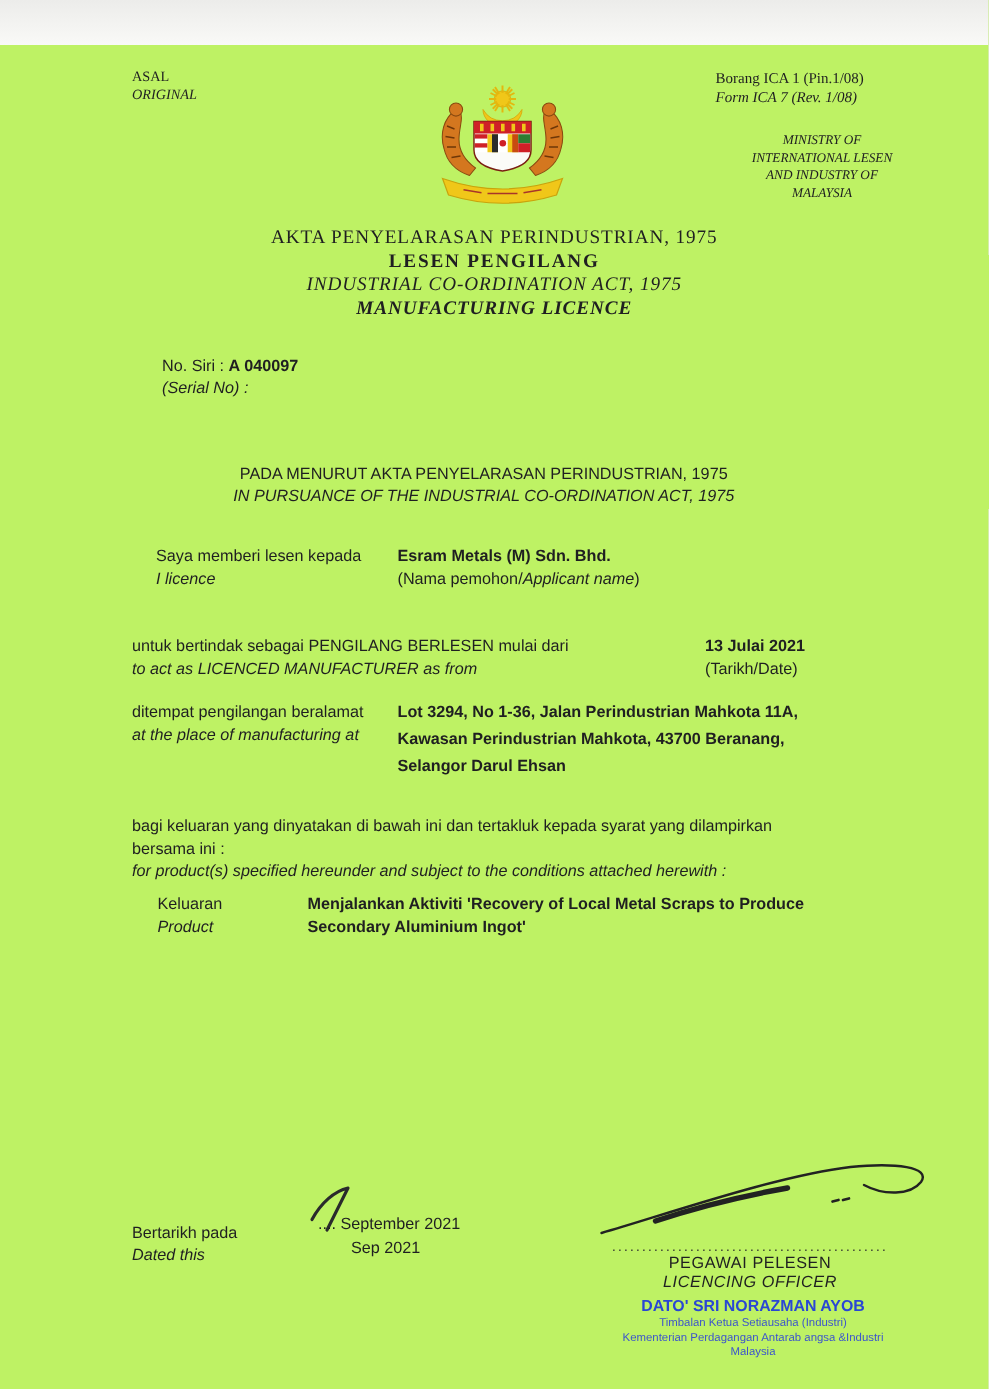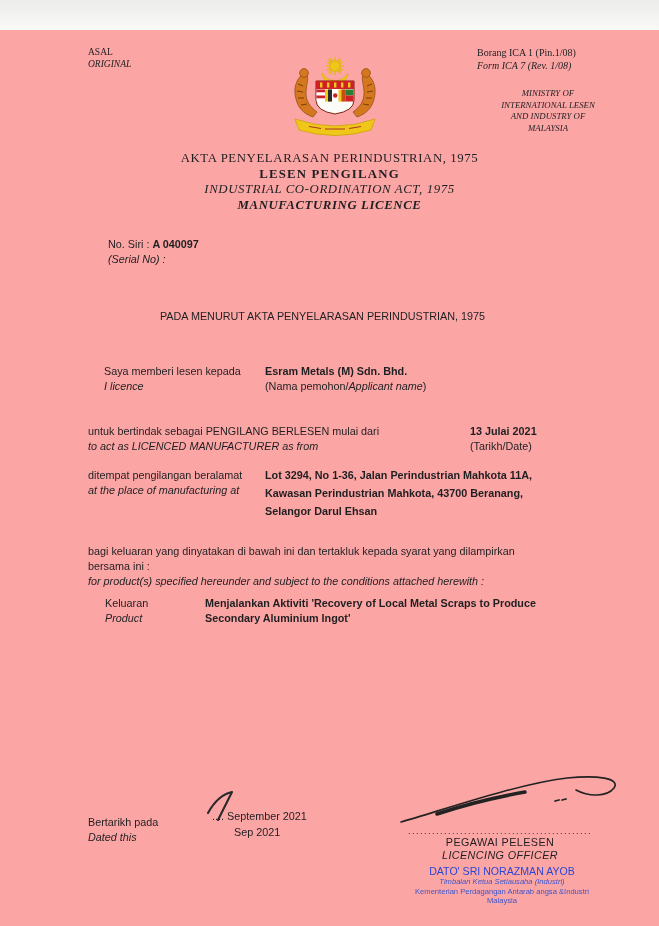--- a/index.html
+++ b/index.html
@@ -1,38 +1,38 @@
 <!DOCTYPE html>
 <html><head>
 <meta charset="utf-8">
 <style>
   html,body{margin:0;padding:0;background:#e8e8e6;}
   .page{
     position:relative;width:659px;height:926px;margin:0 auto;
-    background:#fca5a5;overflow:hidden;
+    background:#bef264;overflow:hidden;
     font-family:"Liberation Sans","DejaVu Sans",sans-serif;
     color:#1f1f21;
   }
   .scan-band{position:absolute;left:0;top:0;width:659px;height:30px;
     background:linear-gradient(#ececea,#f9f9f7);}
   .abs{position:absolute;}
   .serif{font-family:"Liberation Serif","DejaVu Serif",serif;}
   .it{font-style:italic;}
   .b{font-weight:bold;}
   .ctr{text-align:center;}
   .small-serif{font-size:9.5px;line-height:12px;}
   .ministry-my{font-size:9px;line-height:11.5px;font-weight:bold;letter-spacing:.2px;}
   .ministry-en{font-size:8.8px;line-height:11.5px;}
   .title-line{font-size:12.8px;line-height:15.5px;letter-spacing:.6px;}
   .body-txt{font-size:10.8px;line-height:15px;}
   .addr{font-size:10.8px;line-height:18px;font-weight:bold;}
   .officer{font-size:10.8px;letter-spacing:.4px;}
   .dotline{font-size:9px;letter-spacing:1.5px;color:#2c2c2e;}
   .stamp{line-height:11px;}
-  .stamp .nm{font-size:10.6px;font-weight:normal;}
+  .stamp .nm{font-size:10.6px;font-weight:bold;}
   .stamp .sub{font-size:7.6px;line-height:9.5px;}
 </style>
 </head>
 <body>
 
 <div class="page">
   <div class="scan-band"></div>
 
   <div class="abs serif small-serif" style="left:88px;top:46px;">
     <div>ASAL</div>
@@ -133,20 +133,21 @@
   <div class="abs body-txt" style="left:108px;top:237px;">
     <div>
       <span>No. Siri :</span>
       <span class="b">A 040097</span>
     </div>
     <div class="it">(Serial No) :</div>
   </div>
 
   <div class="abs ctr body-txt" style="left:0;top:309px;width:645px;">
     <div>PADA MENURUT AKTA PENYELARASAN PERINDUSTRIAN, 1975</div>
+    <div class="it">IN PURSUANCE OF THE INDUSTRIAL CO-ORDINATION ACT, 1975</div>
   </div>
 
   <div class="abs body-txt" style="left:104px;top:364px;">
     <div>Saya memberi lesen kepada</div>
     <div class="it">I licence</div>
   </div>
   <div class="abs body-txt" style="left:265px;top:364px;">
     <div class="b">Esram Metals (M) Sdn. Bhd.</div>
     <div>
       <span>(Nama pemohon/</span><span class="it">Applicant name</span><span>)</span>
@@ -206,17 +207,17 @@
       <path d="M42,46 C72,36 102,29 130,24" fill="none" stroke="#222" stroke-width="3.6" stroke-linecap="round"></path>
       <path d="M160,33 l4,-1 M167,32 l4,-1" fill="none" stroke="#222" stroke-width="1.8" stroke-linecap="round"></path>
     </svg>
   </div>
   <div class="abs dotline ctr" style="left:405px;top:826px;width:190px;">..............................................</div>
   <div class="abs ctr officer" style="left:405px;top:836px;width:190px;">PEGAWAI PELESEN</div>
   <div class="abs ctr officer it" style="left:405px;top:849px;width:190px;">LICENCING OFFICER</div>
 
   <div class="abs ctr stamp" style="left:378px;top:866px;width:248px;color:#2a47d4;">
     <div class="nm">DATO' SRI NORAZMAN AYOB</div>
-    <div class="sub" style="color:#3c55cc;font-style:italic;">Timbalan Ketua Setiausaha  (Industri)</div>
+    <div class="sub" style="color:#3c55cc;">Timbalan Ketua Setiausaha  (Industri)</div>
     <div class="sub" style="color:#3c55cc;">Kementerian Perdagangan Antarab angsa &amp;Industri</div>
     <div class="sub" style="color:#3c55cc;">Malaysia</div>
   </div>
 </div>
 
 </body></html>

